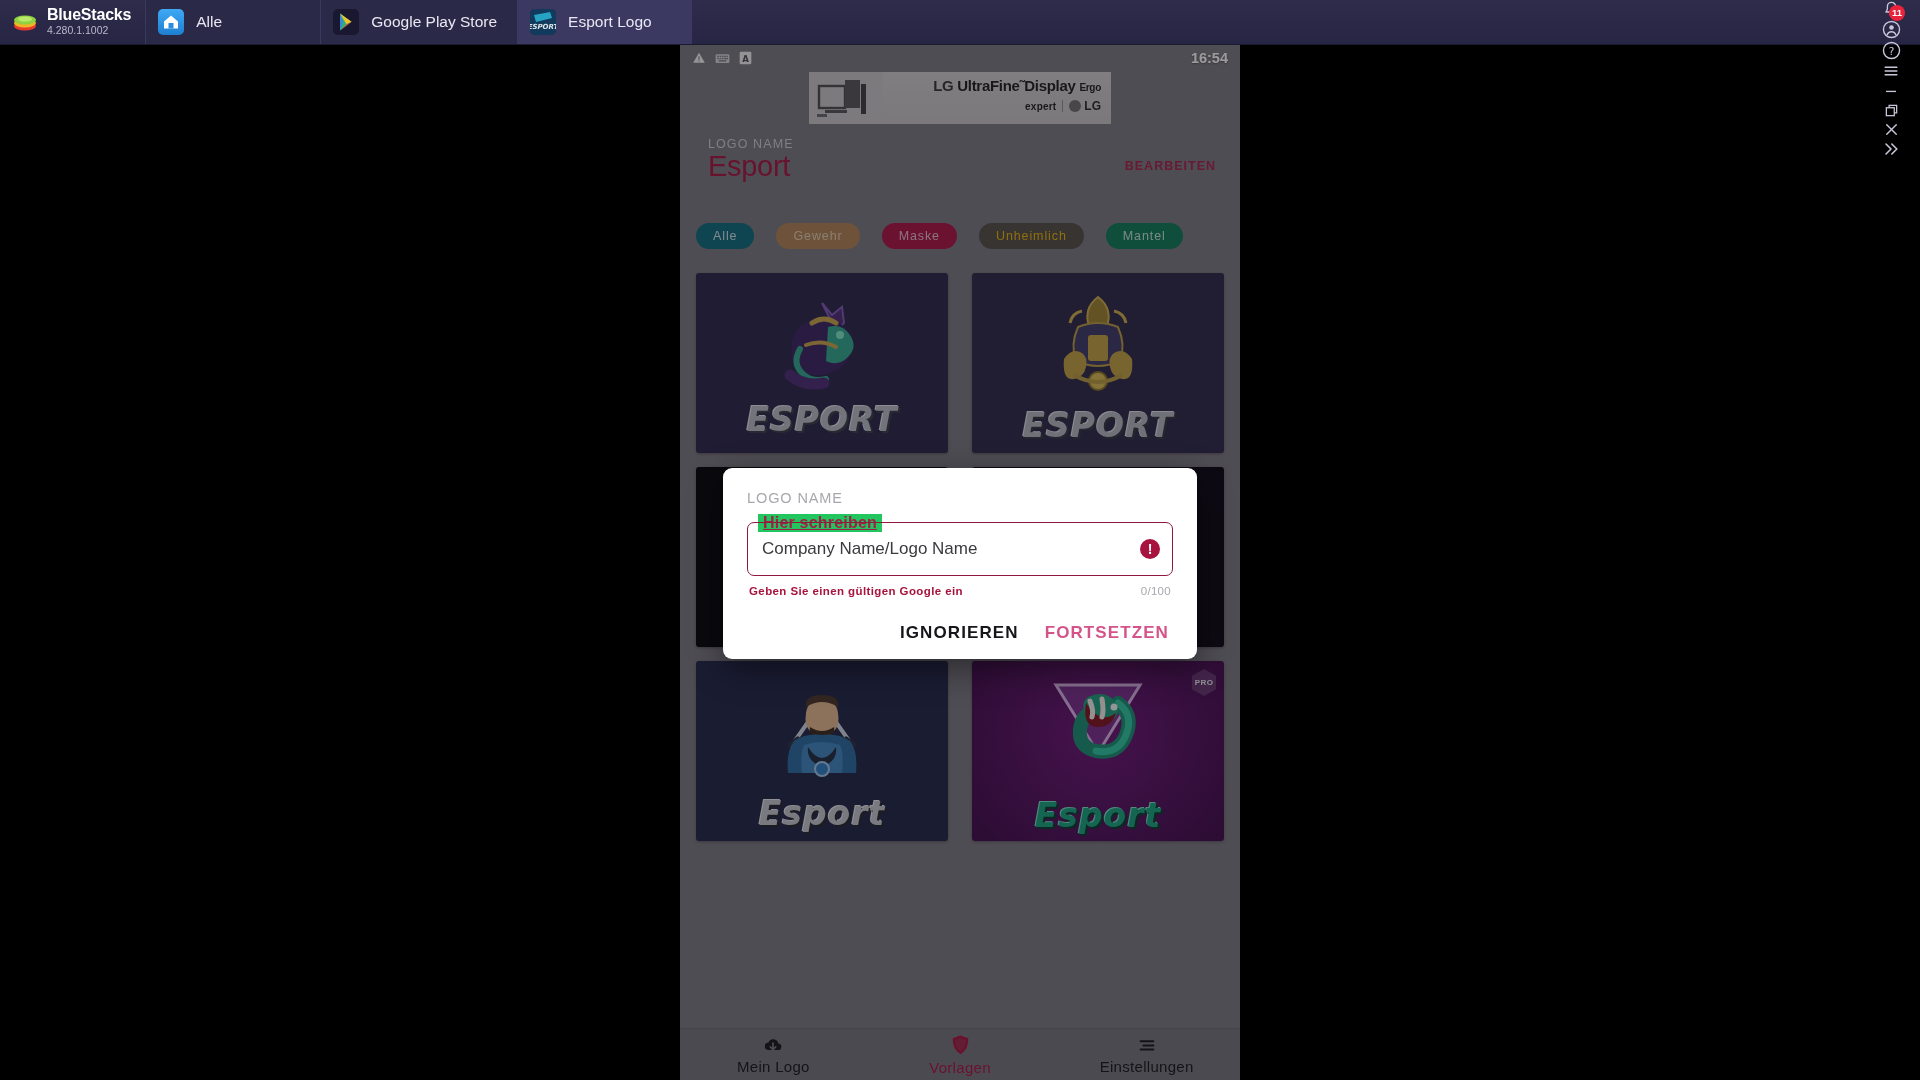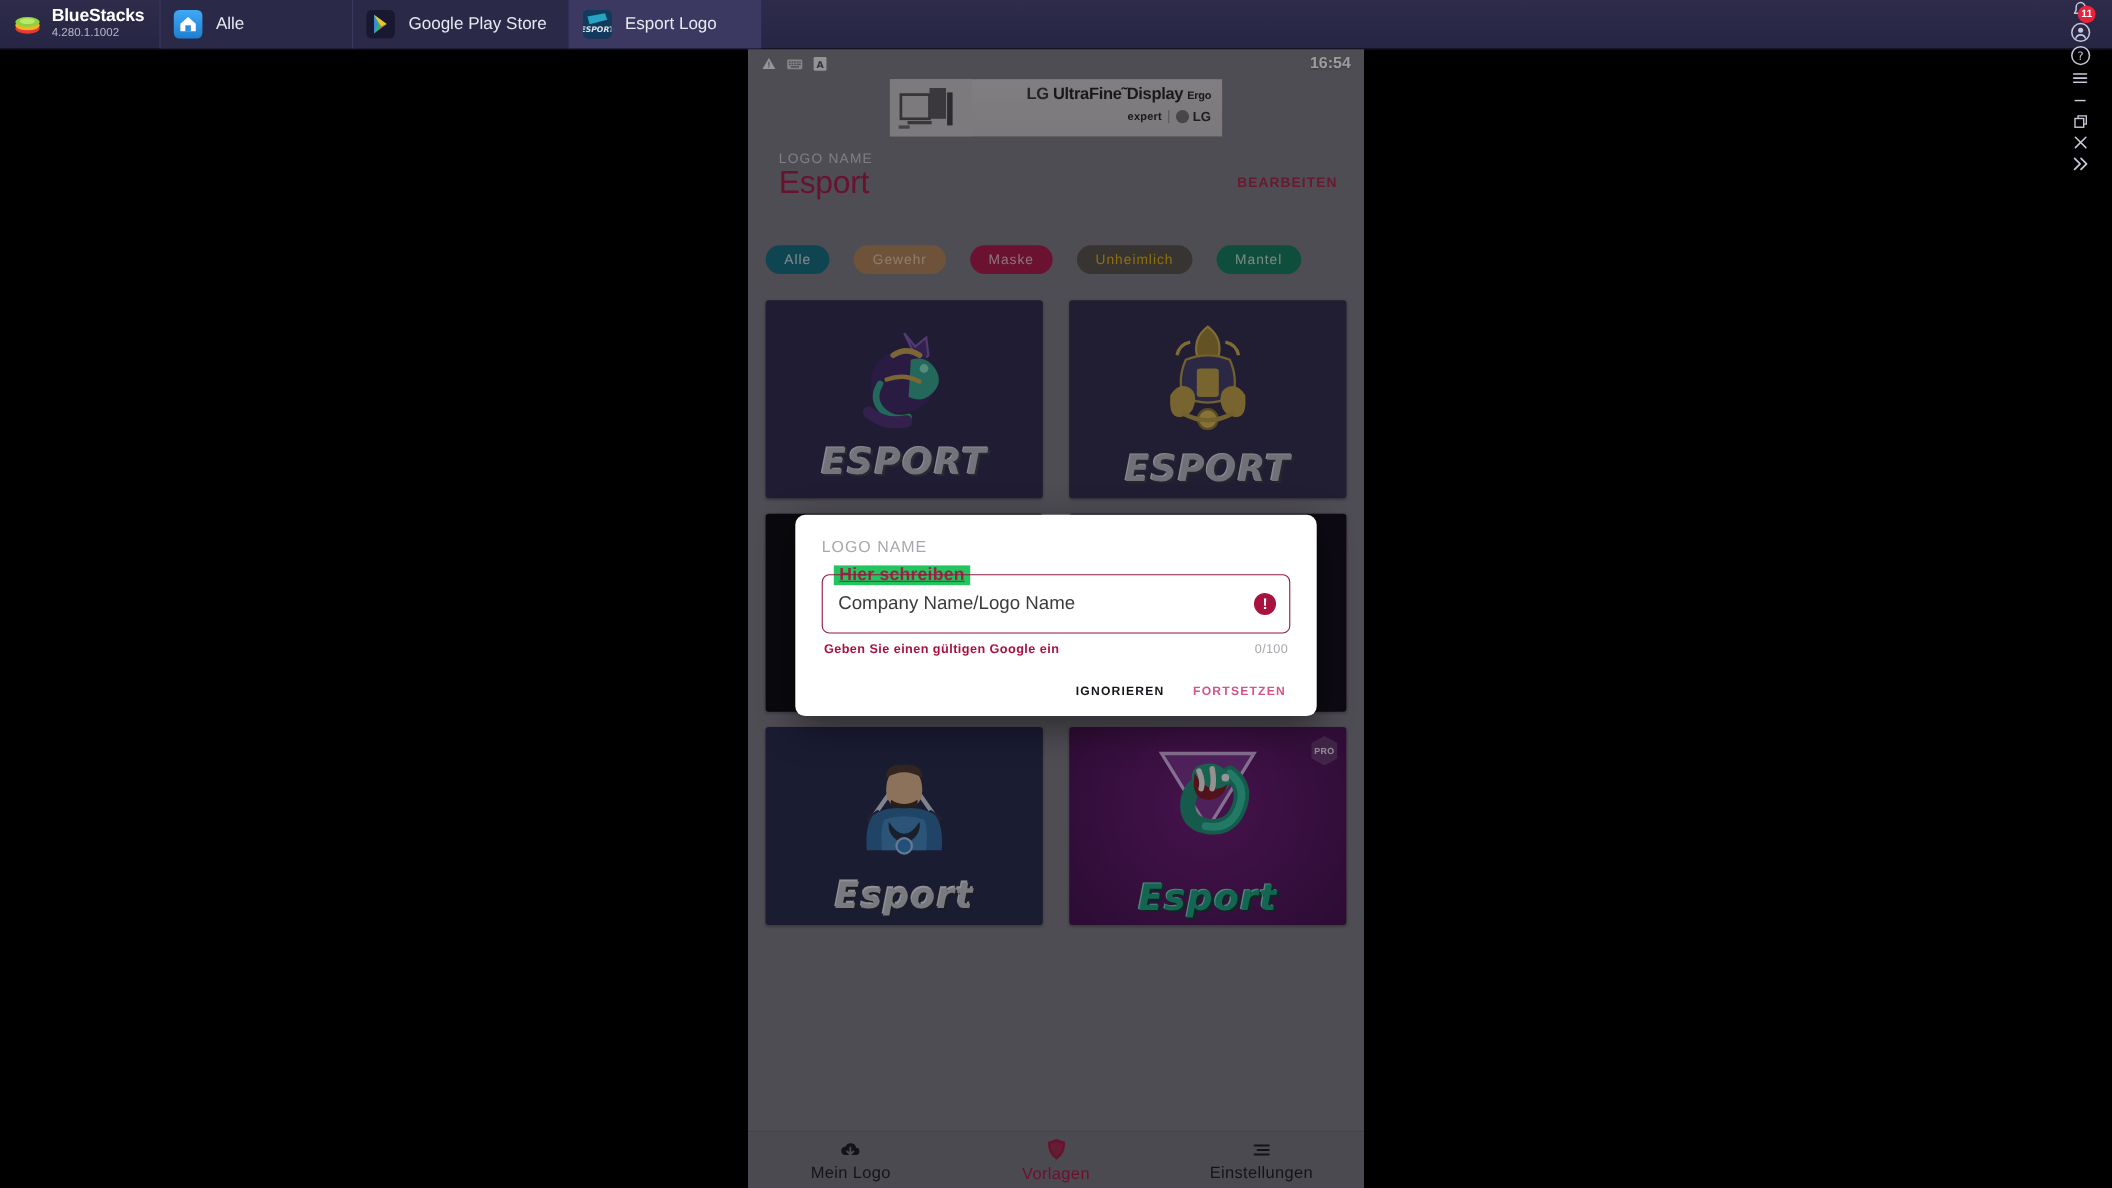--- a/index.html
+++ b/index.html
@@ -166,21 +166,21 @@
   .err-dot {
     position:absolute; right:12px; top:50%; transform:translateY(-50%);
     width:20px; height:20px; border-radius:50%; background:#a8123f;
     color:#fff; font-size:14px; font-weight:bold;
     display:flex; align-items:center; justify-content:center; line-height:1;
   }
   .helper-row { display:flex; justify-content:space-between; align-items:center; margin-top:9px; padding:0 2px; }
   .helper-err { font-size:11.5px; font-weight:bold; color:#a8123f; letter-spacing:.4px; }
   .helper-cnt { font-size:11.5px; color:#a9a7ad; letter-spacing:.3px; }
   .dlg-actions { display:flex; justify-content:flex-end; gap:26px; margin-top:26px; padding-right:4px; }
-  .dlg-btn { font-size:11px; font-weight:bold; letter-spacing:1.1px; cursor:pointer; background:none; border:none; font-family:inherit; }
+  .dlg-btn { font-size:17px; font-weight:bold; letter-spacing:1.1px; cursor:pointer; background:none; border:none; font-family:inherit; }
   .btn-ignore { color:#15151a; }
   .btn-continue { color:#d4548a; }
 
   svg { display:block; }
 </style>
 </head>
 <body>
 
 <div class="screen">
 

